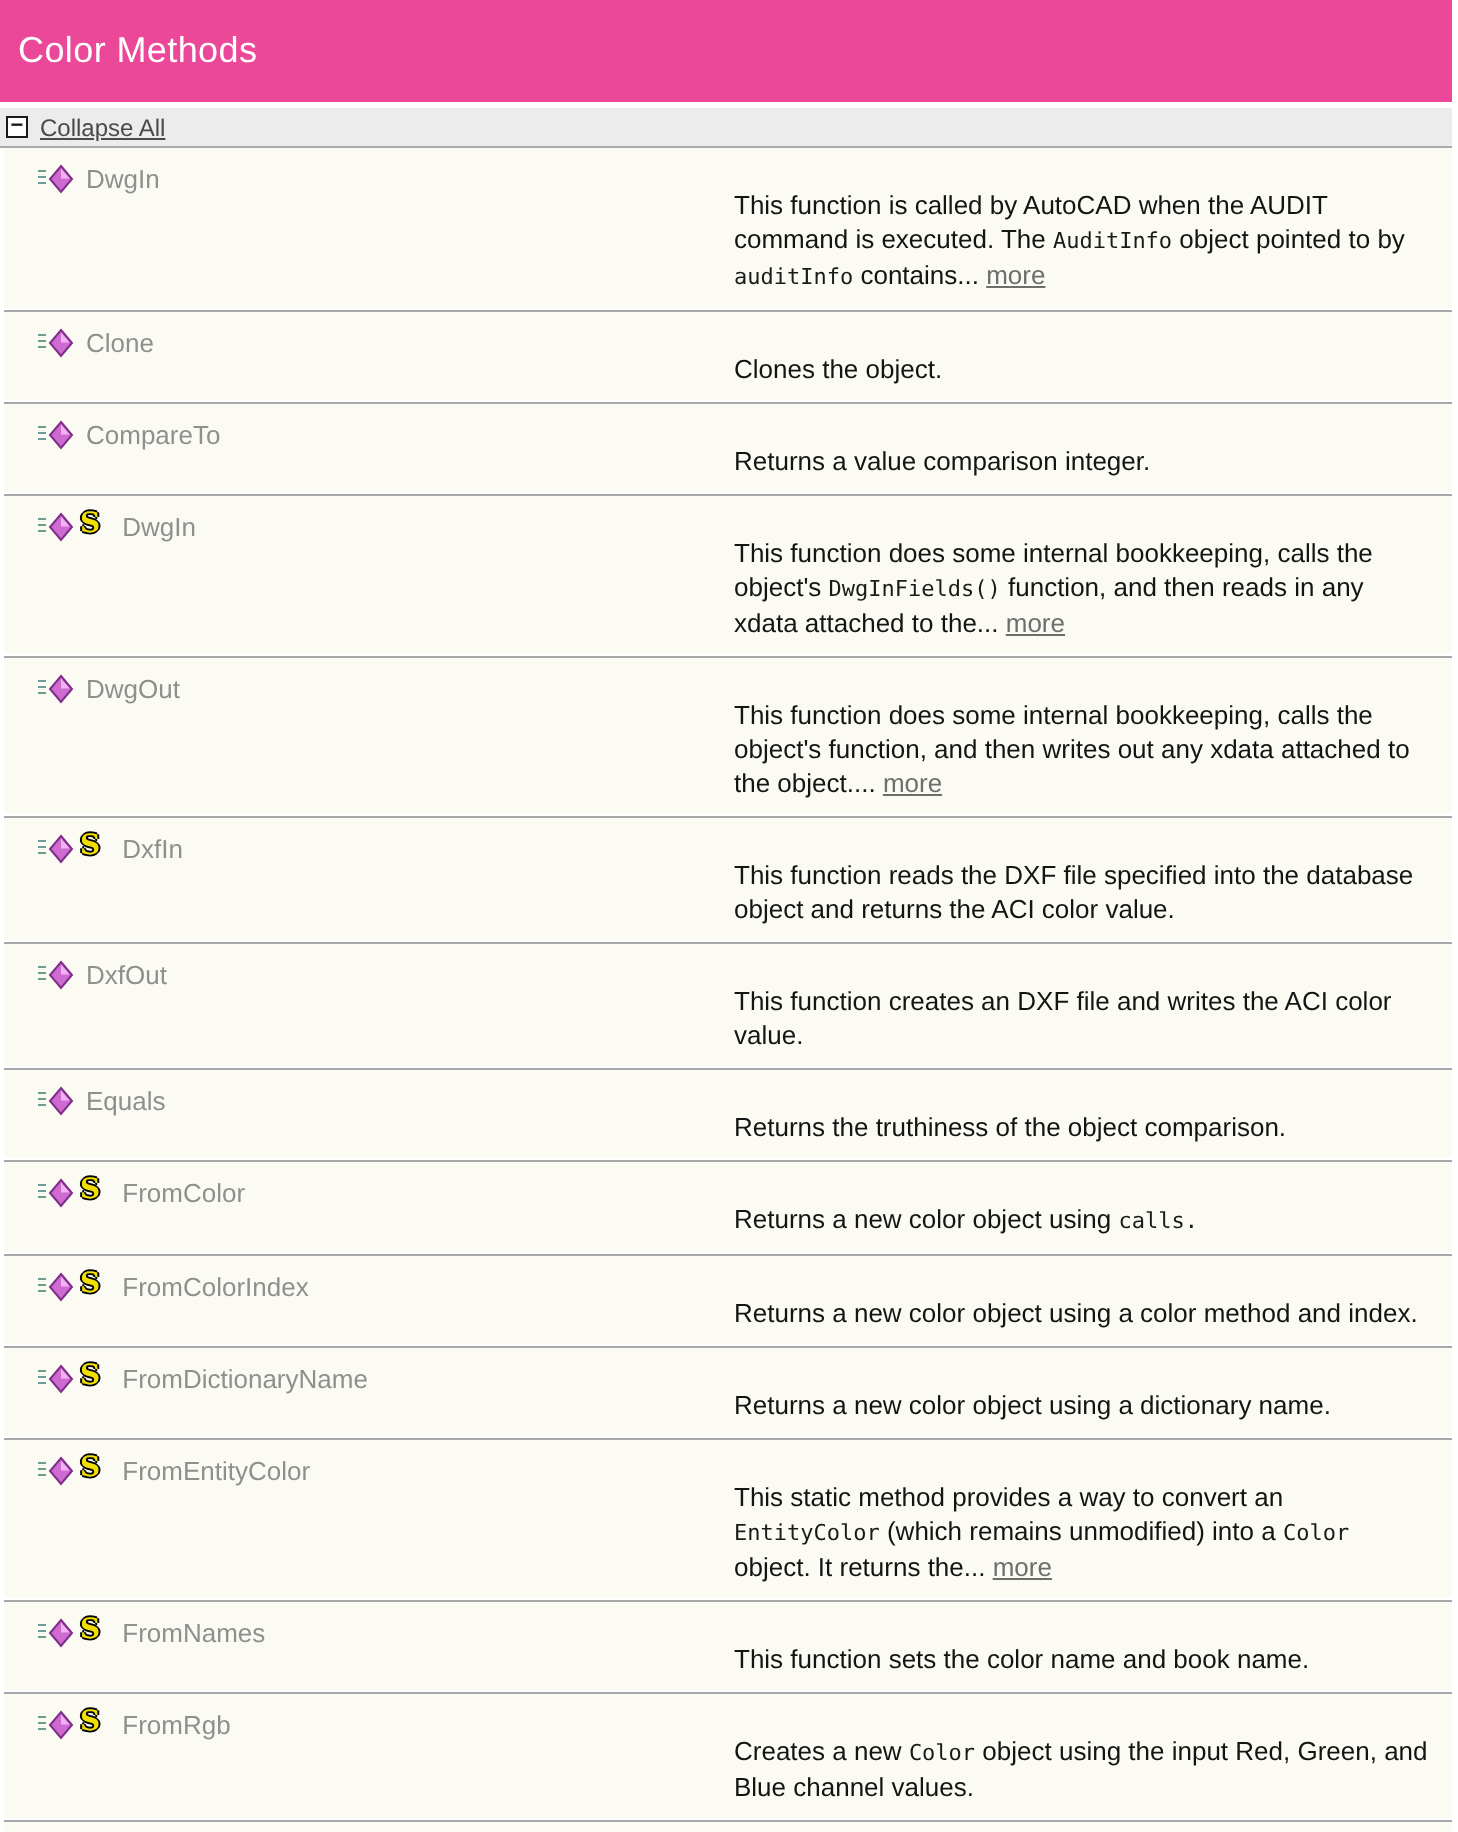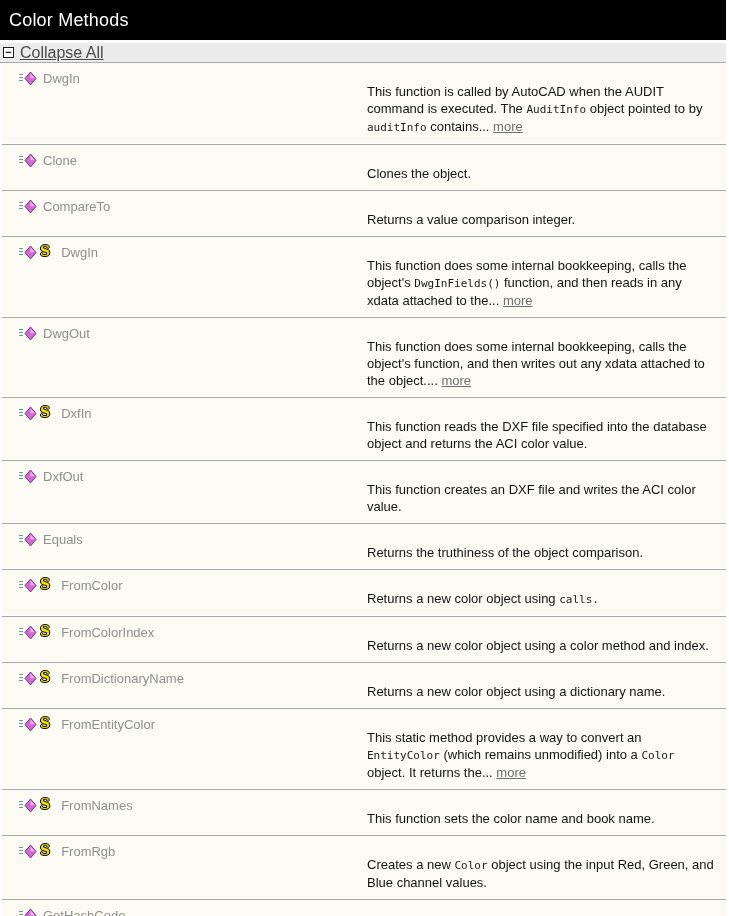--- a/index.html
+++ b/index.html
@@ -1,21 +1,21 @@
 <!DOCTYPE html>
 <html><head>
 <meta charset="utf-8">
 <style>
   * { margin: 0; padding: 0; box-sizing: border-box; }
   html, body { width: 729px; height: 916px; overflow: hidden; background: #ffffff; }
   body { font-family: "Liberation Sans", sans-serif; }
 
   .page-header {
-    background: #000000;
-    height: 40px;
+    background: #ec4899;
+    height: 51px;
     display: flex;
     align-items: center;
     padding-left: 9px;
     margin-right: 3px;
   }
   .page-header h1 {
     color: #ffffff;
     font-size: 18px;
     font-weight: normal;
     letter-spacing: 0.2px;
@@ -39,21 +39,21 @@
     border: 1px solid #1a1a1a;
     background: #ffffff;
     color: #1a1a1a;
     font-size: 11px;
     line-height: 9px;
     font-weight: bold;
     cursor: pointer;
     margin-right: 6px;
   }
   .collapse-link {
-    font-size: 16px;
+    font-size: 12px;
     color: #4a4a4a;
     text-decoration: underline;
     cursor: pointer;
   }
 
   .methods { margin: 0 3px 0 2px; }
   .row {
     display: flex;
     background: #fbfbf3;
     border-bottom: 1px solid #a8a8a8;

